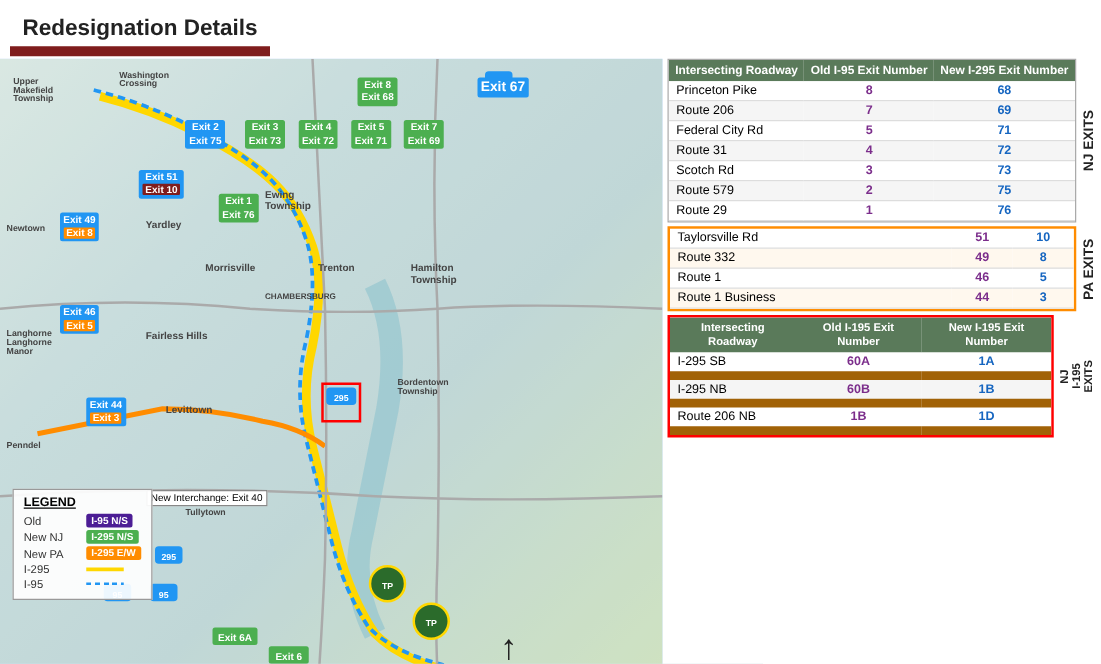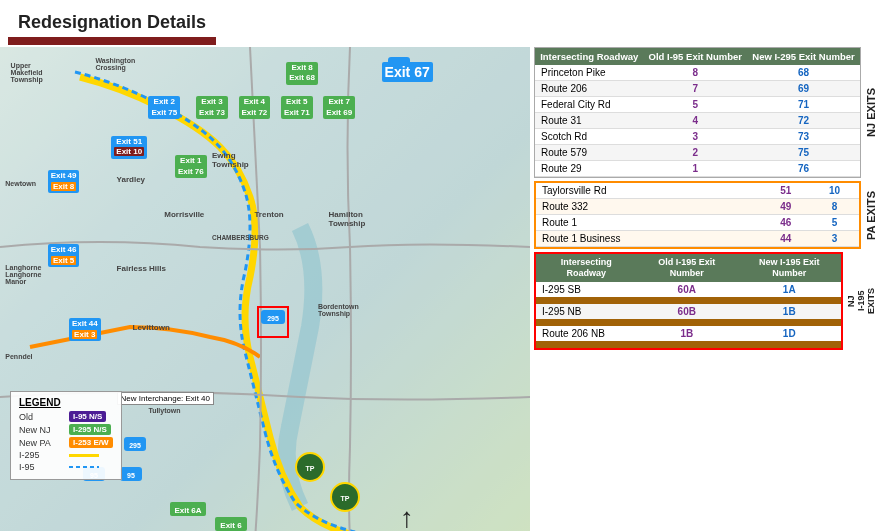--- a/index.html
+++ b/index.html
@@ -334,21 +334,21 @@
 
         <rect x="170" y="455" width="36" height="14" rx="2" fill="#4CAF50"></rect>
         <text x="188" y="466" text-anchor="middle" font-size="8" fill="white" font-weight="bold">Exit 6A</text>
         <rect x="215" y="470" width="32" height="14" rx="2" fill="#4CAF50"></rect>
         <text x="231" y="481" text-anchor="middle" font-size="8" fill="white" font-weight="bold">Exit 6</text>
 
         <text x="400" y="480" font-size="28" fill="#222" font-weight="bold">↑</text>
       </svg>
 
       <div class="exit-label exit-green" style="top:3%;left:54%;font-size:8px;">Exit 8<br>Exit 68</div>
-      <div class="exit-label exit-blue" style="top:3%;left:72%;font-size:14px;">Exit 67</div>
+      <div class="exit-label exit-blue" style="top:3%;left:72%;font-size:11px;">Exit 67</div>
       <div class="exit-label exit-blue" style="top:10%;left:28%;font-size:8px;">Exit 2<br>Exit 75</div>
       <div class="exit-label exit-green" style="top:10%;left:37%;font-size:8px;">Exit 3<br>Exit 73</div>
       <div class="exit-label exit-green" style="top:10%;left:45%;font-size:8px;">Exit 4<br>Exit 72</div>
       <div class="exit-label exit-green" style="top:10%;left:53%;font-size:8px;">Exit 5<br>Exit 71</div>
       <div class="exit-label exit-green" style="top:10%;left:61%;font-size:8px;">Exit 7<br>Exit 69</div>
       <div class="exit-label exit-blue" style="top:18%;left:21%;font-size:8px;">Exit 51<br><span style="background:#7f1d1d;color:white;padding:0 2px;border-radius:1px;margin-top:36px;">Exit 10</span></div>
       <div class="exit-label exit-green" style="top:22%;left:33%;font-size:8px;">Exit 1<br>Exit 76</div>
       <div class="exit-label exit-blue" style="top:25%;left:9%;font-size:8px;">Exit 49<br><span style="background:#FF8C00;color:white;padding:0 2px;border-radius:1px;">Exit 8</span></div>
       <div class="exit-label exit-blue" style="top:40%;left:9%;font-size:8px;">Exit 46<br><span style="background:#FF8C00;color:white;padding:0 2px;border-radius:1px;">Exit 5</span></div>
       <div class="exit-label exit-blue" style="top:55%;left:13%;font-size:8px;">Exit 44<br><span style="background:#FF8C00;color:white;padding:0 2px;border-radius:1px;">Exit 3</span></div>
@@ -377,21 +377,21 @@
         <div class="legend-row">
           <span class="legend-label">Old</span>
           <span class="legend-badge badge-blue">I-95 N/S</span>
         </div>
         <div class="legend-row">
           <span class="legend-label">New NJ</span>
           <span class="legend-badge badge-green">I-295 N/S</span>
         </div>
         <div class="legend-row">
           <span class="legend-label">New PA</span>
-          <span class="legend-badge badge-orange">I-253 E/W</span>
+          <span class="legend-badge badge-orange">I-295 E/W</span>
         </div>
         <div class="legend-row">
           <span class="legend-label">I-295</span>
           <span class="legend-line line-yellow"></span>
         </div>
         <div class="legend-row">
           <span class="legend-label">I-95</span>
           <span class="legend-line line-blue-dots"></span>
         </div>
       </div>

